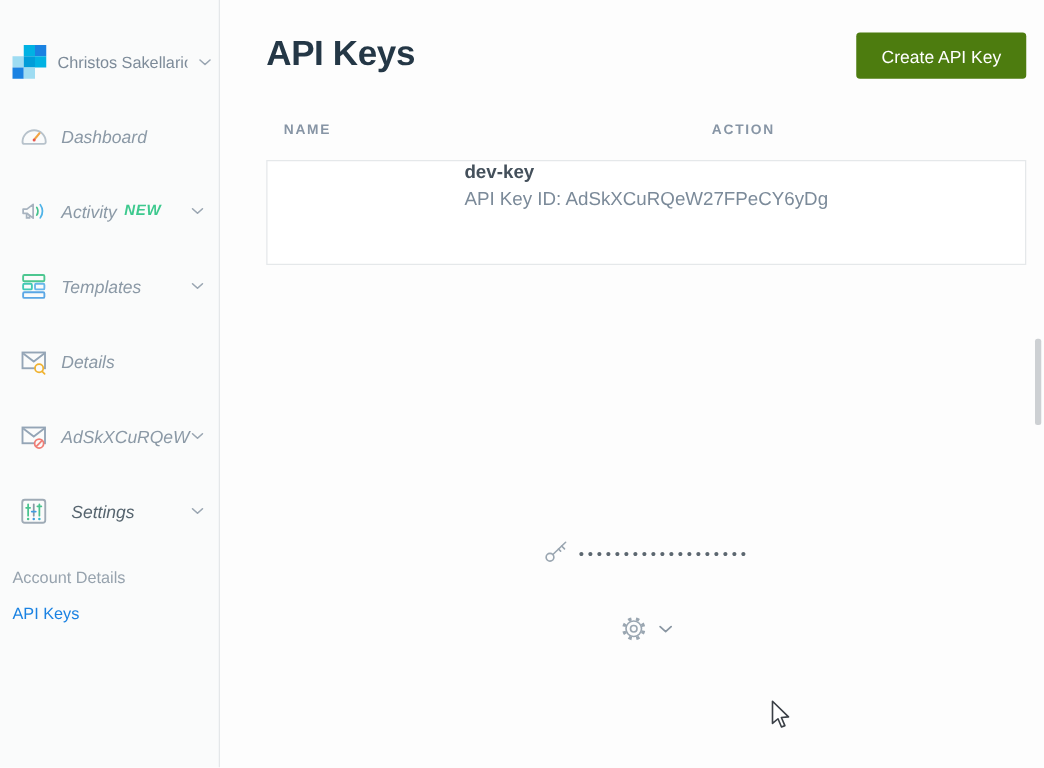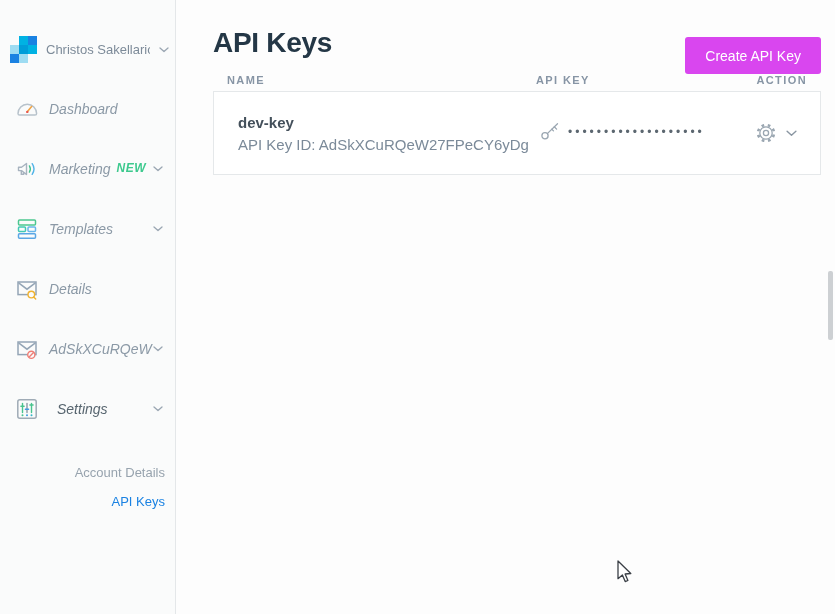--- a/index.html
+++ b/index.html
@@ -34,56 +34,57 @@
     padding:0 12px 0 14px; cursor:pointer;font-style:italic;
   }
   .nav-item .nicon { width:26px; height:26px; flex:0 0 26px; margin-right:9px; }
   .nav-label { font-size:14px; color:#8b99a6; }
   .nav-item.active .nav-label { color:#57656f;margin-left:8px; }
   .badge-new {
     font-size:12px; font-weight:bold; color:#3dc98e;
     letter-spacing:0.6px; margin-left:6px; position:relative; top:-1px;
   }
   .nav-spacer { flex:1; }
-  .subnav { margin-top:19px;text-align:right; }
+  .subnav { margin-top:8px; }
   .subnav-item {
     padding:7px 10px; font-size:13px; color:#97a3ae; cursor:pointer;
   }
   .subnav-item.active { color:#1a82e2; }
   
   .main {
     position:absolute; left:177px; top:0; width:658px; height:614px;
     background:#fdfdfd; padding:0 14px 0 36px;
   }
   .page-header {
     display:flex; justify-content:space-between; align-items:flex-start;
     padding-top:25px;
   }
   .page-title {
     font-size:28px; font-weight:700; color:#243746; letter-spacing:-0.3px;
     line-height:36px;
   }
   .create-btn {
-    background:#d946ef; color:#ffffff; border:none; border-radius:3px;
+    background:#4d7c0f; color:#ffffff; border:none; border-radius:3px;
     font-family:"Liberation Sans", sans-serif;
-    font-size:14px; padding:0 20px; height:37px; margin-top:12px; cursor:pointer;
+    font-size:14px; padding:0 20px; height:37px; margin-top:1px; cursor:pointer;
   }
   .thead {
-    display:flex; align-items:flex-start; padding:0 14px;gap:8px;
+    display:flex; align-items:flex-start; margin-top:35px; padding:0 14px;
   }
   .th {
     font-size:11px; font-weight:bold; letter-spacing:1.4px; color:#8795a5;
   }
   .col-name { flex:0 0 301px; }
   .col-key  { flex:1; display:flex; align-items:center; }
   .col-action { flex:0 0 92px; display:flex; align-items:center; justify-content:flex-end; }
   .key-card {
-    margin-top:5px; height:84px; background:#ffffff;
+    margin-top:18px; height:84px; background:#ffffff;
     border:1px solid #e5e8ea; display:flex; align-items:center;
-    padding:0 24px;
+    padding:0 13px;
+    flex-direction:column;
   }
   .key-name { font-size:15px; font-weight:bold; color:#44505b; }
   .key-id { font-size:15px; color:#7b8a99; margin-top:5px; }
   .key-mask {
     font-size:12px; letter-spacing:3px; color:#5c6770; margin-left:7px;
     white-space:nowrap; overflow:hidden; position:relative; top:-1px;
   }
   .key-icon { flex:0 0 22px; }
   .gear-btn { display:flex; align-items:center; gap:9px; cursor:pointer; }
   .chev { display:inline-flex; }
@@ -132,21 +133,21 @@
 
     <div class="nav-item">
       <span class="nicon">
         <svg width="26" height="26" viewBox="0 0 26 26" fill="none">
           <path d="M4.5 11.3h3l5-3.8v11l-5-3.9h-3z" stroke="#a7b3bf" stroke-width="1.4" stroke-linejoin="round"></path>
           <path d="M7.3 14.8v3.4h2.3v-2.2" stroke="#a7b3bf" stroke-width="1.4"></path>
           <path d="M15.4 9.9a5.8 5.8 0 0 1 0 6.2" stroke="#46c38e" stroke-width="1.4" stroke-linecap="round"></path>
           <path d="M18.2 7.7a9.4 9.4 0 0 1 0 10.6" stroke="#4fb3e8" stroke-width="1.4" stroke-linecap="round"></path>
         </svg>
       </span>
-      <span class="nav-label">Marketing</span>
+      <span class="nav-label">Activity</span>
       <span class="badge-new">NEW</span>
       <span class="nav-spacer"></span>
       <span class="chev">
         <svg width="10" height="6" viewBox="0 0 10 6" fill="none">
             <path d="M1 1l4 3.6L9 1" stroke="#9aa6b2" stroke-width="1.3" stroke-linecap="round" stroke-linejoin="round"></path>
           </svg>
       </span>
     </div>
 
     <div class="nav-item">
@@ -232,21 +233,20 @@
 </aside>
 
 <main class="main">
   <div class="page-header">
     <h1 class="page-title">API Keys</h1>
     <button class="create-btn">Create API Key</button>
   </div>
 
   <div class="thead">
     <div class="th col-name">NAME</div>
-    <div class="th col-key">API KEY</div>
     <div class="th col-action">ACTION</div>
   </div>
 
   <div class="key-card">
     <div class="col-name">
       <div class="key-name">dev-key</div>
       <div class="key-id">API Key ID: AdSkXCuRQeW27FPeCY6yDg</div>
     </div>
     <div class="col-key">
       <span class="key-icon">

